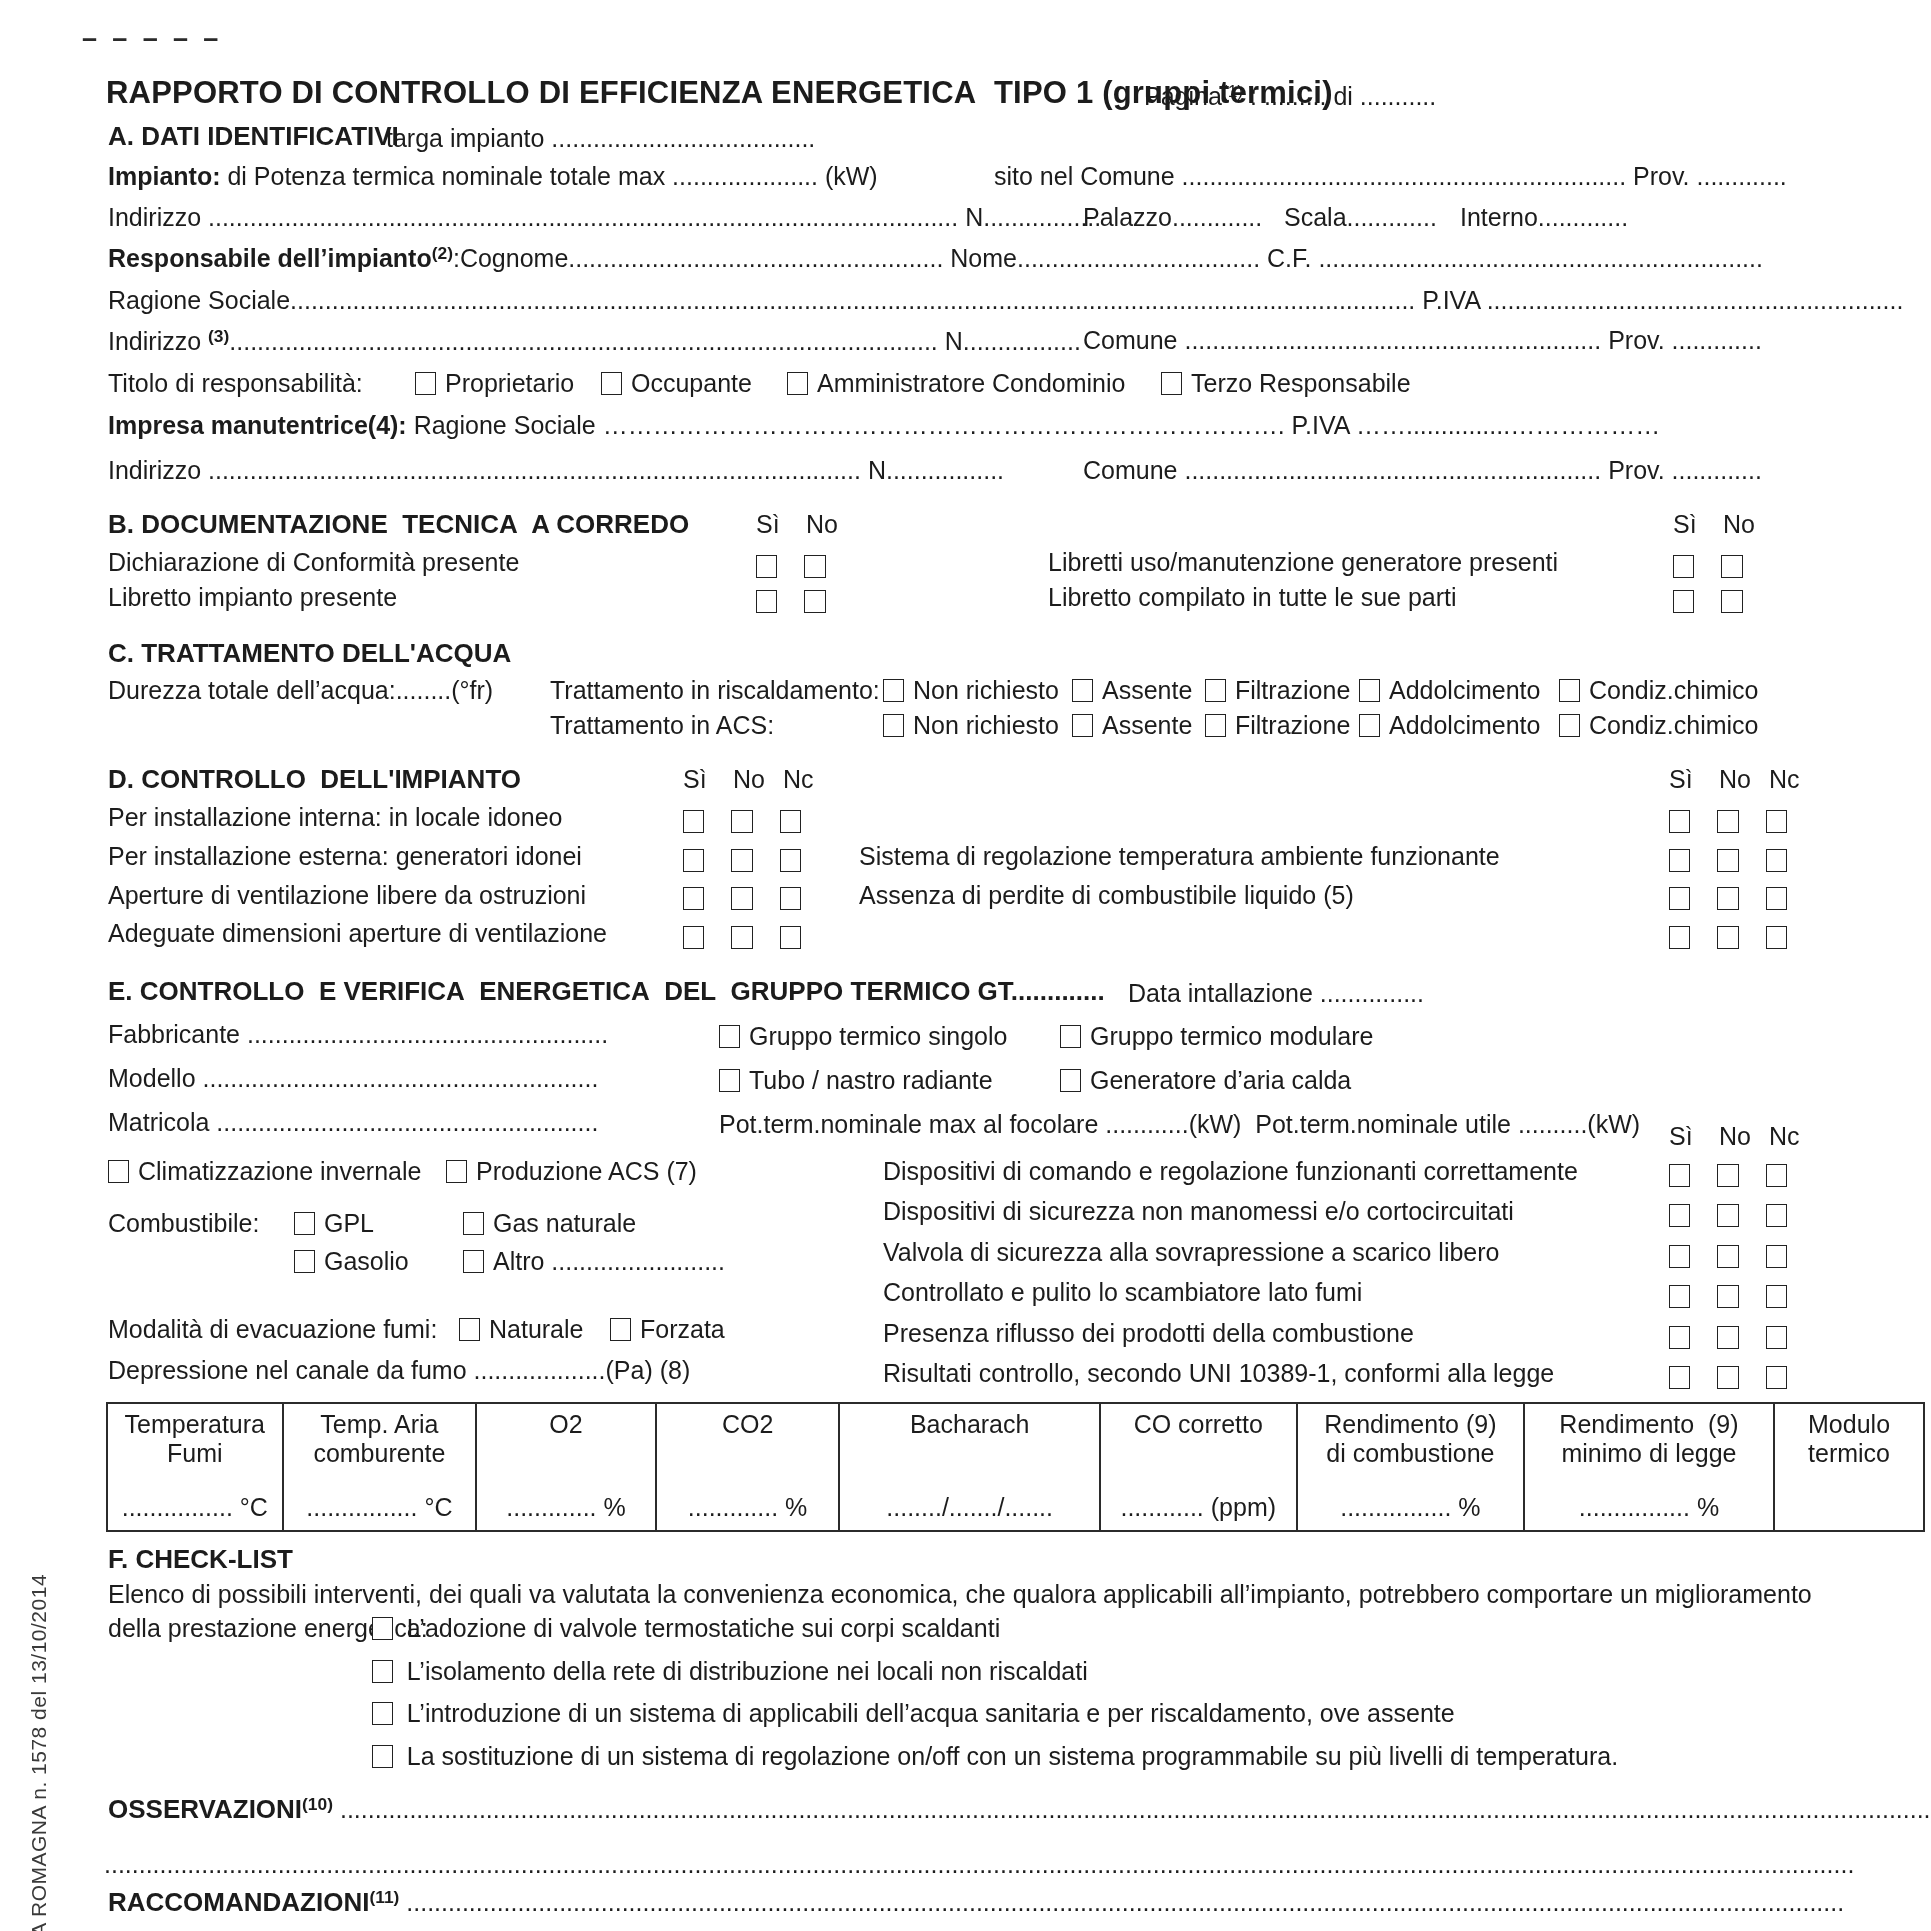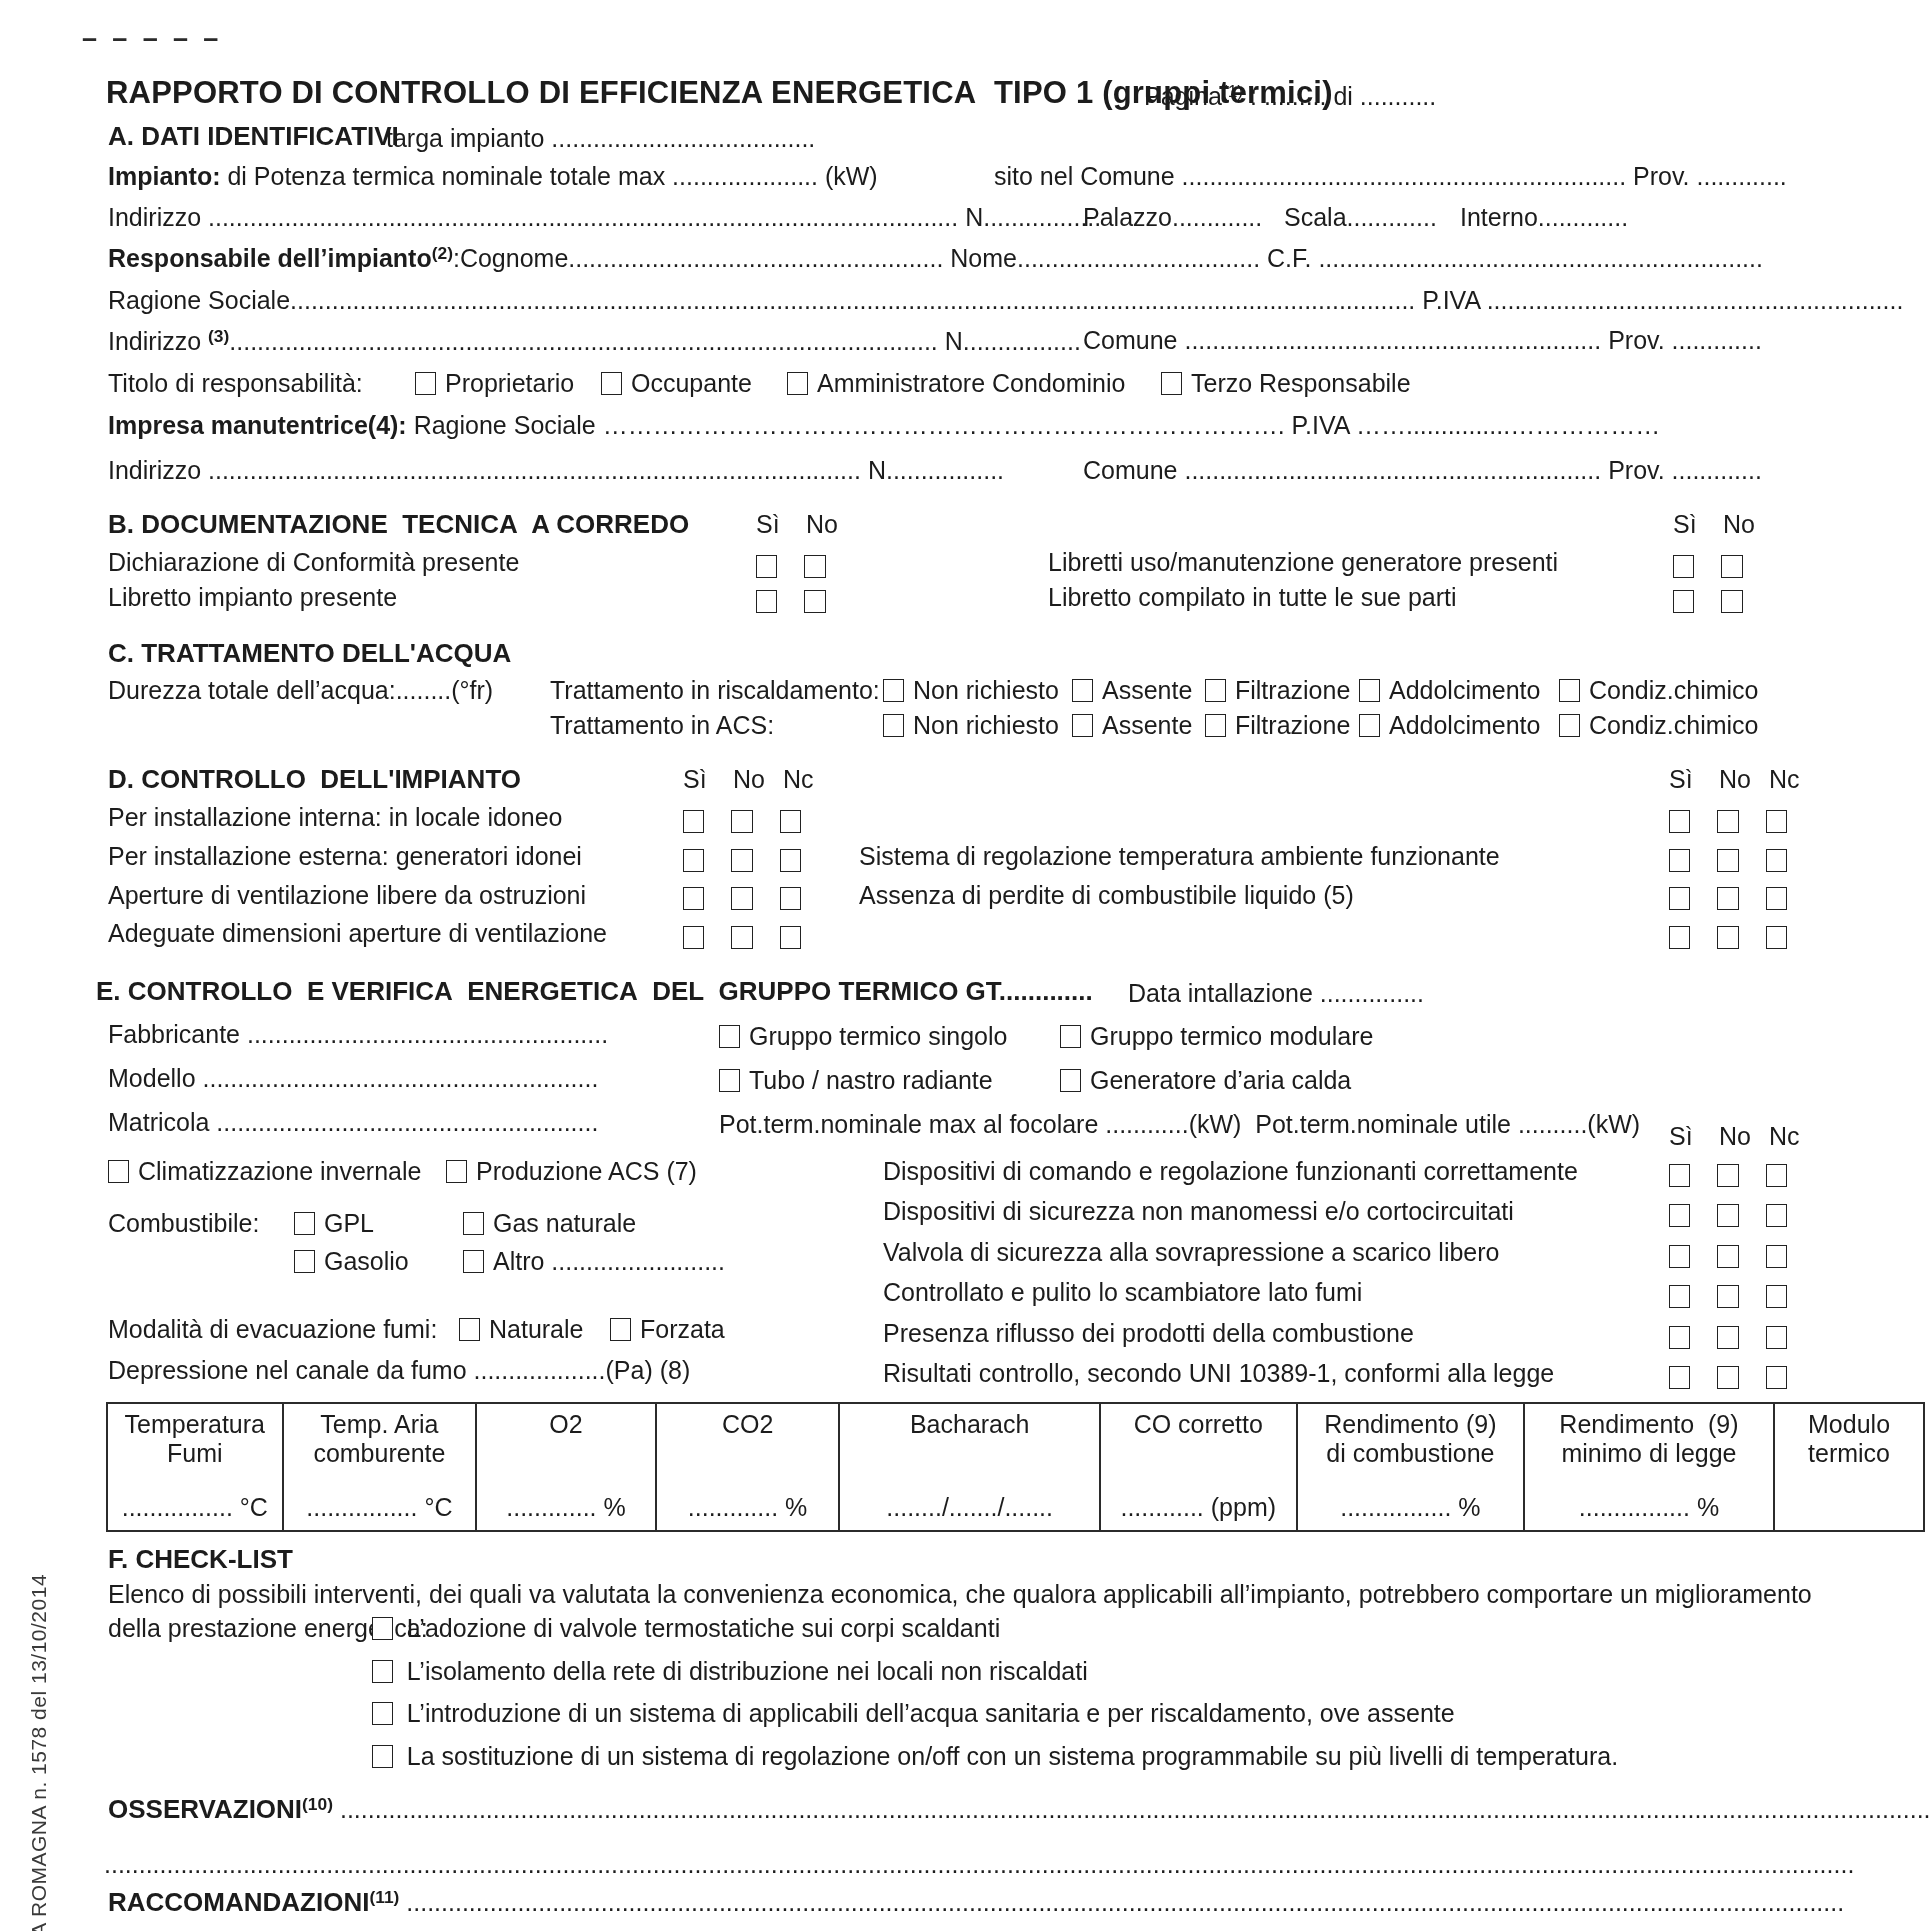--- a/index.html
+++ b/index.html
@@ -125,21 +125,21 @@
 
   <div class="ln" style="top:881px;left:108px">Aperture di ventilazione libere da ostruzioni</div>
   <div class="ln cbg" style="top:884px;left:683px"><span class="cb"></span><span class="cb"></span><span class="cb"></span></div>
   <div class="ln" style="top:881px;left:859px">Assenza di perdite di combustibile liquido (5)</div>
   <div class="ln cbg" style="top:884px;left:1669px"><span class="cb"></span><span class="cb"></span><span class="cb"></span></div>
 
   <div class="ln" style="top:919px;left:108px">Adeguate dimensioni aperture di ventilazione</div>
   <div class="ln cbg" style="top:923px;left:683px"><span class="cb"></span><span class="cb"></span><span class="cb"></span></div>
   <div class="ln cbg" style="top:923px;left:1669px"><span class="cb"></span><span class="cb"></span><span class="cb"></span></div>
 
-  <div class="ln h" style="top:977px;left:96px">E. CONTROLLO&nbsp; E VERIFICA&nbsp; ENERGETICA&nbsp; DEL&nbsp; GRUPPO TERMICO GT.............</div>
+  <div class="ln h" style="top:977px;left:108px">E. CONTROLLO&nbsp; E VERIFICA&nbsp; ENERGETICA&nbsp; DEL&nbsp; GRUPPO TERMICO GT.............</div>
   <div class="ln" style="top:979px;left:1128px">Data intallazione ...............</div>
 
   <div class="ln" style="top:1020px;left:108px">Fabbricante ....................................................</div>
   <div class="ln" style="top:1064px;left:108px">Modello .........................................................</div>
   <div class="ln" style="top:1108px;left:108px">Matricola .......................................................</div>
 
   <div class="ln opt" style="top:1022px;left:719px"><span class="cb"></span><span>Gruppo termico singolo</span></div>
   <div class="ln opt" style="top:1022px;left:1060px"><span class="cb"></span><span>Gruppo termico modulare</span></div>
   <div class="ln opt" style="top:1066px;left:719px"><span class="cb"></span><span>Tubo / nastro radiante</span></div>
   <div class="ln opt" style="top:1066px;left:1060px"><span class="cb"></span><span>Generatore d’aria calda</span></div>

